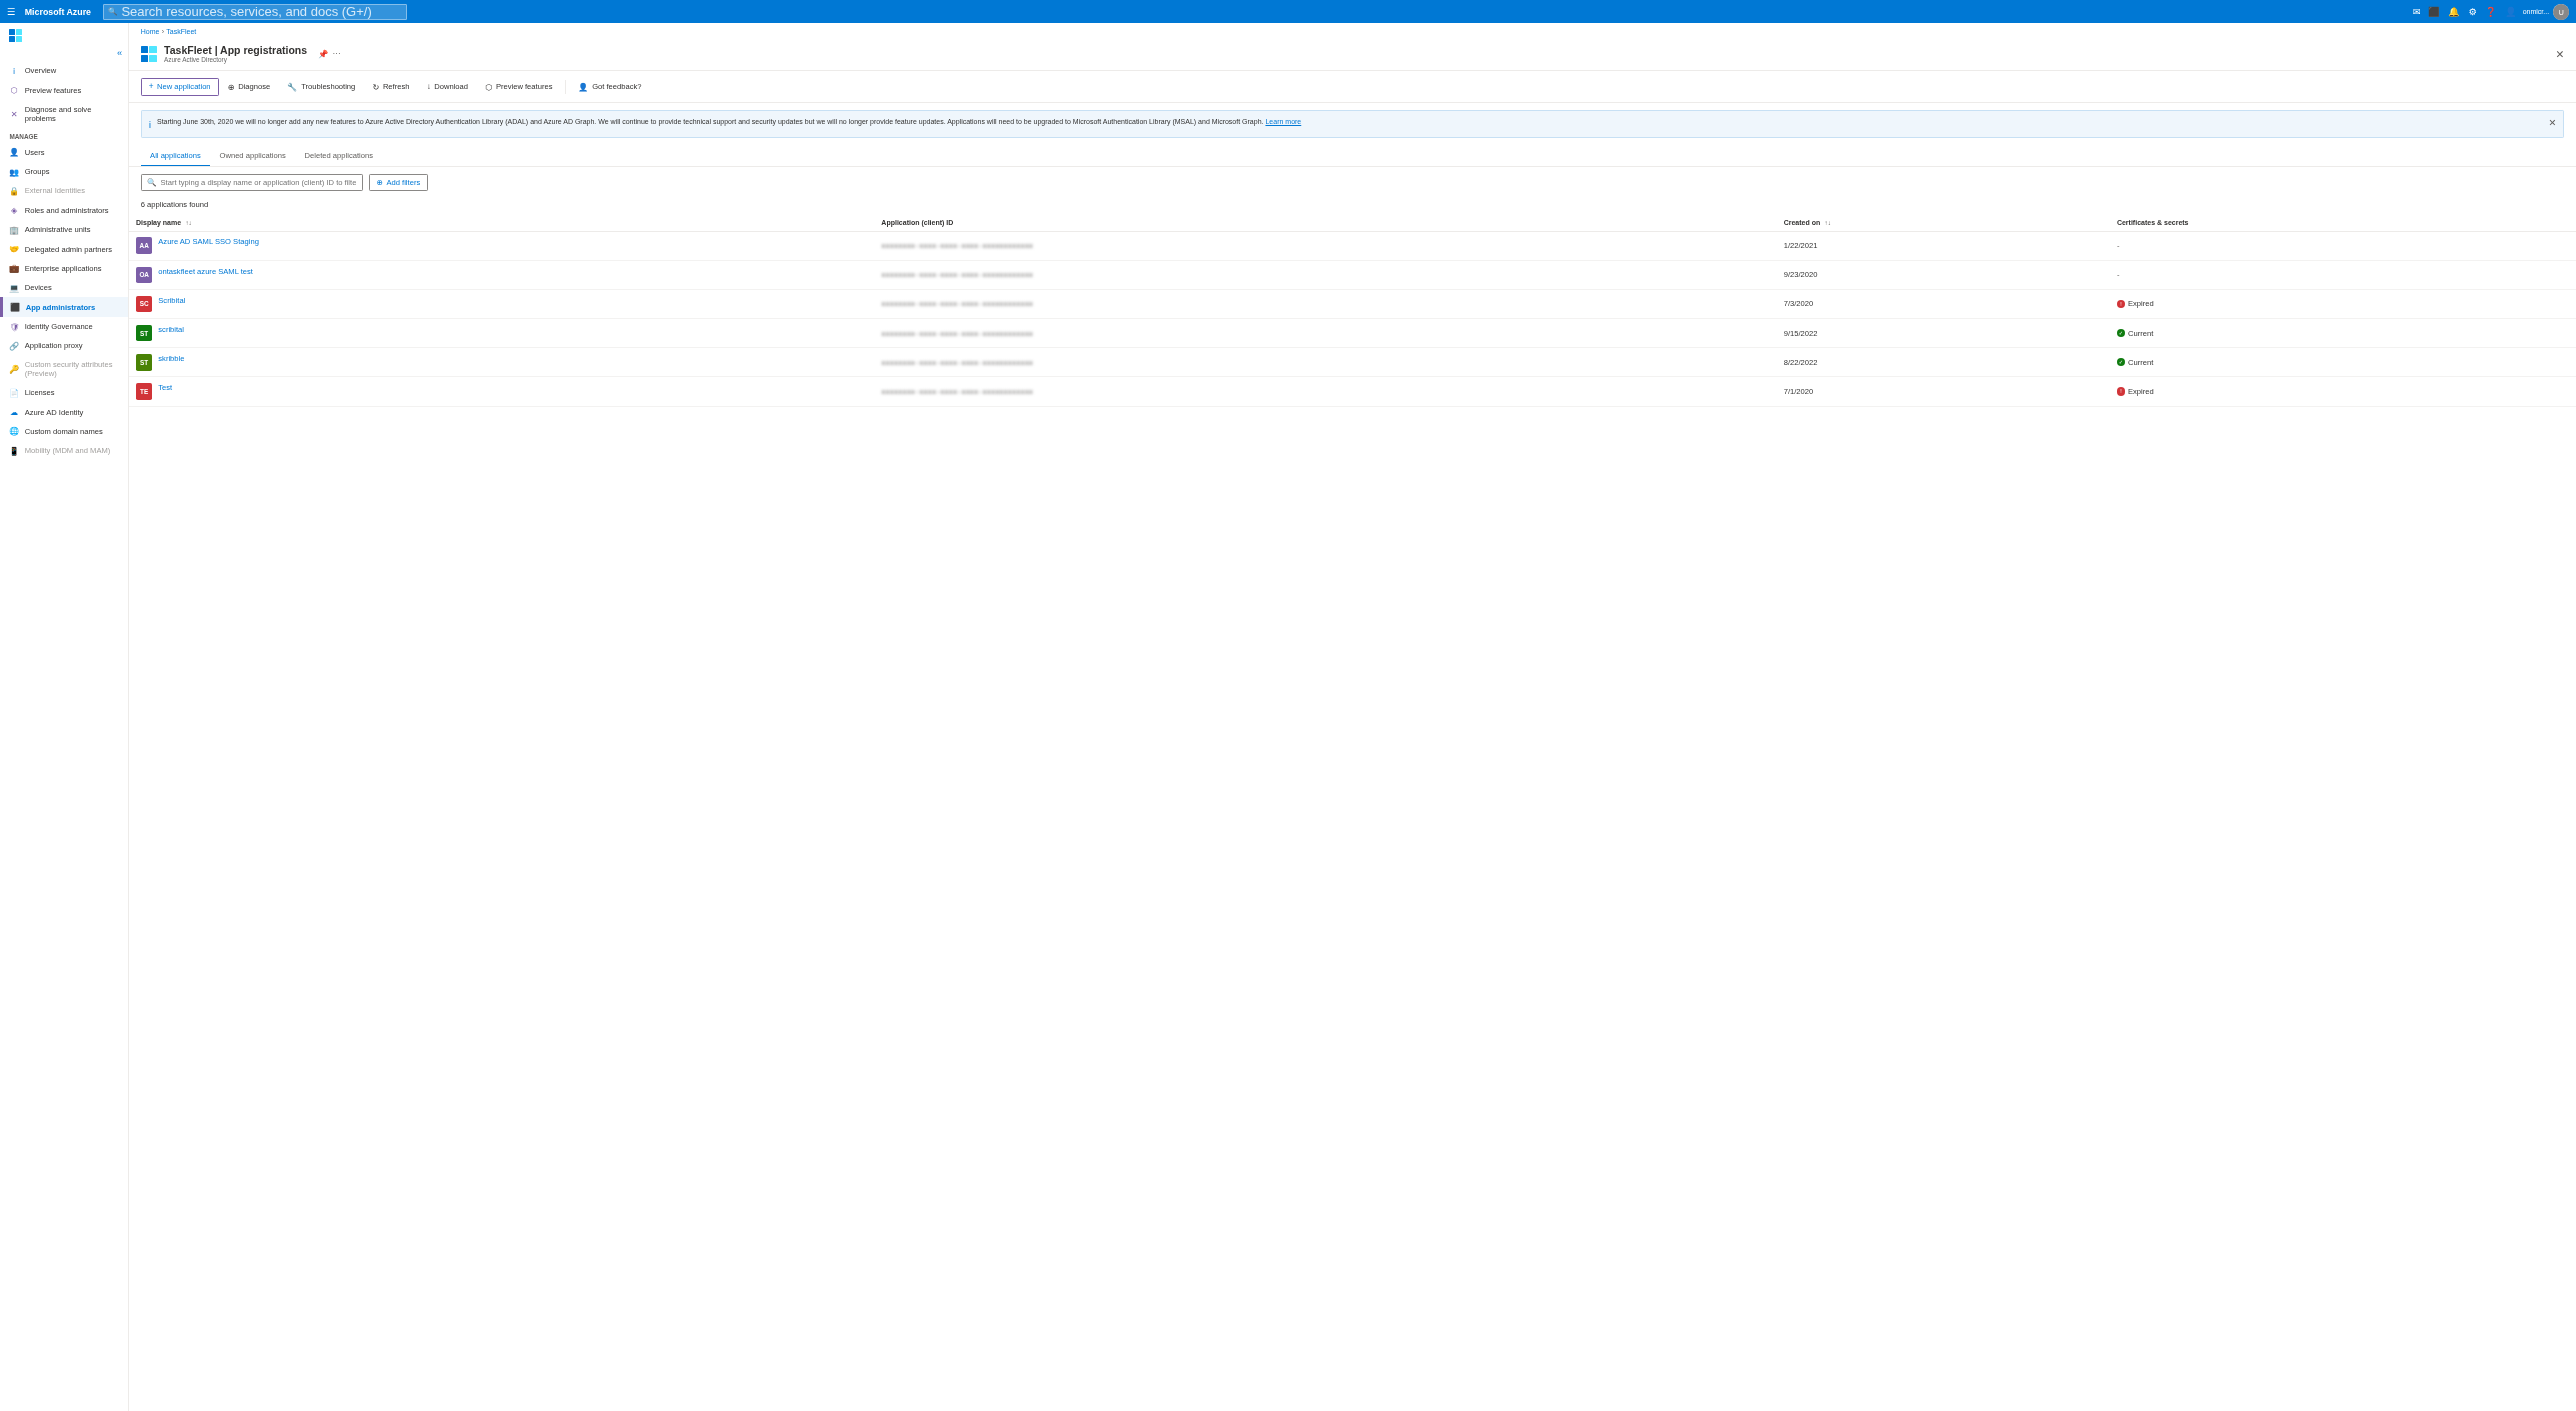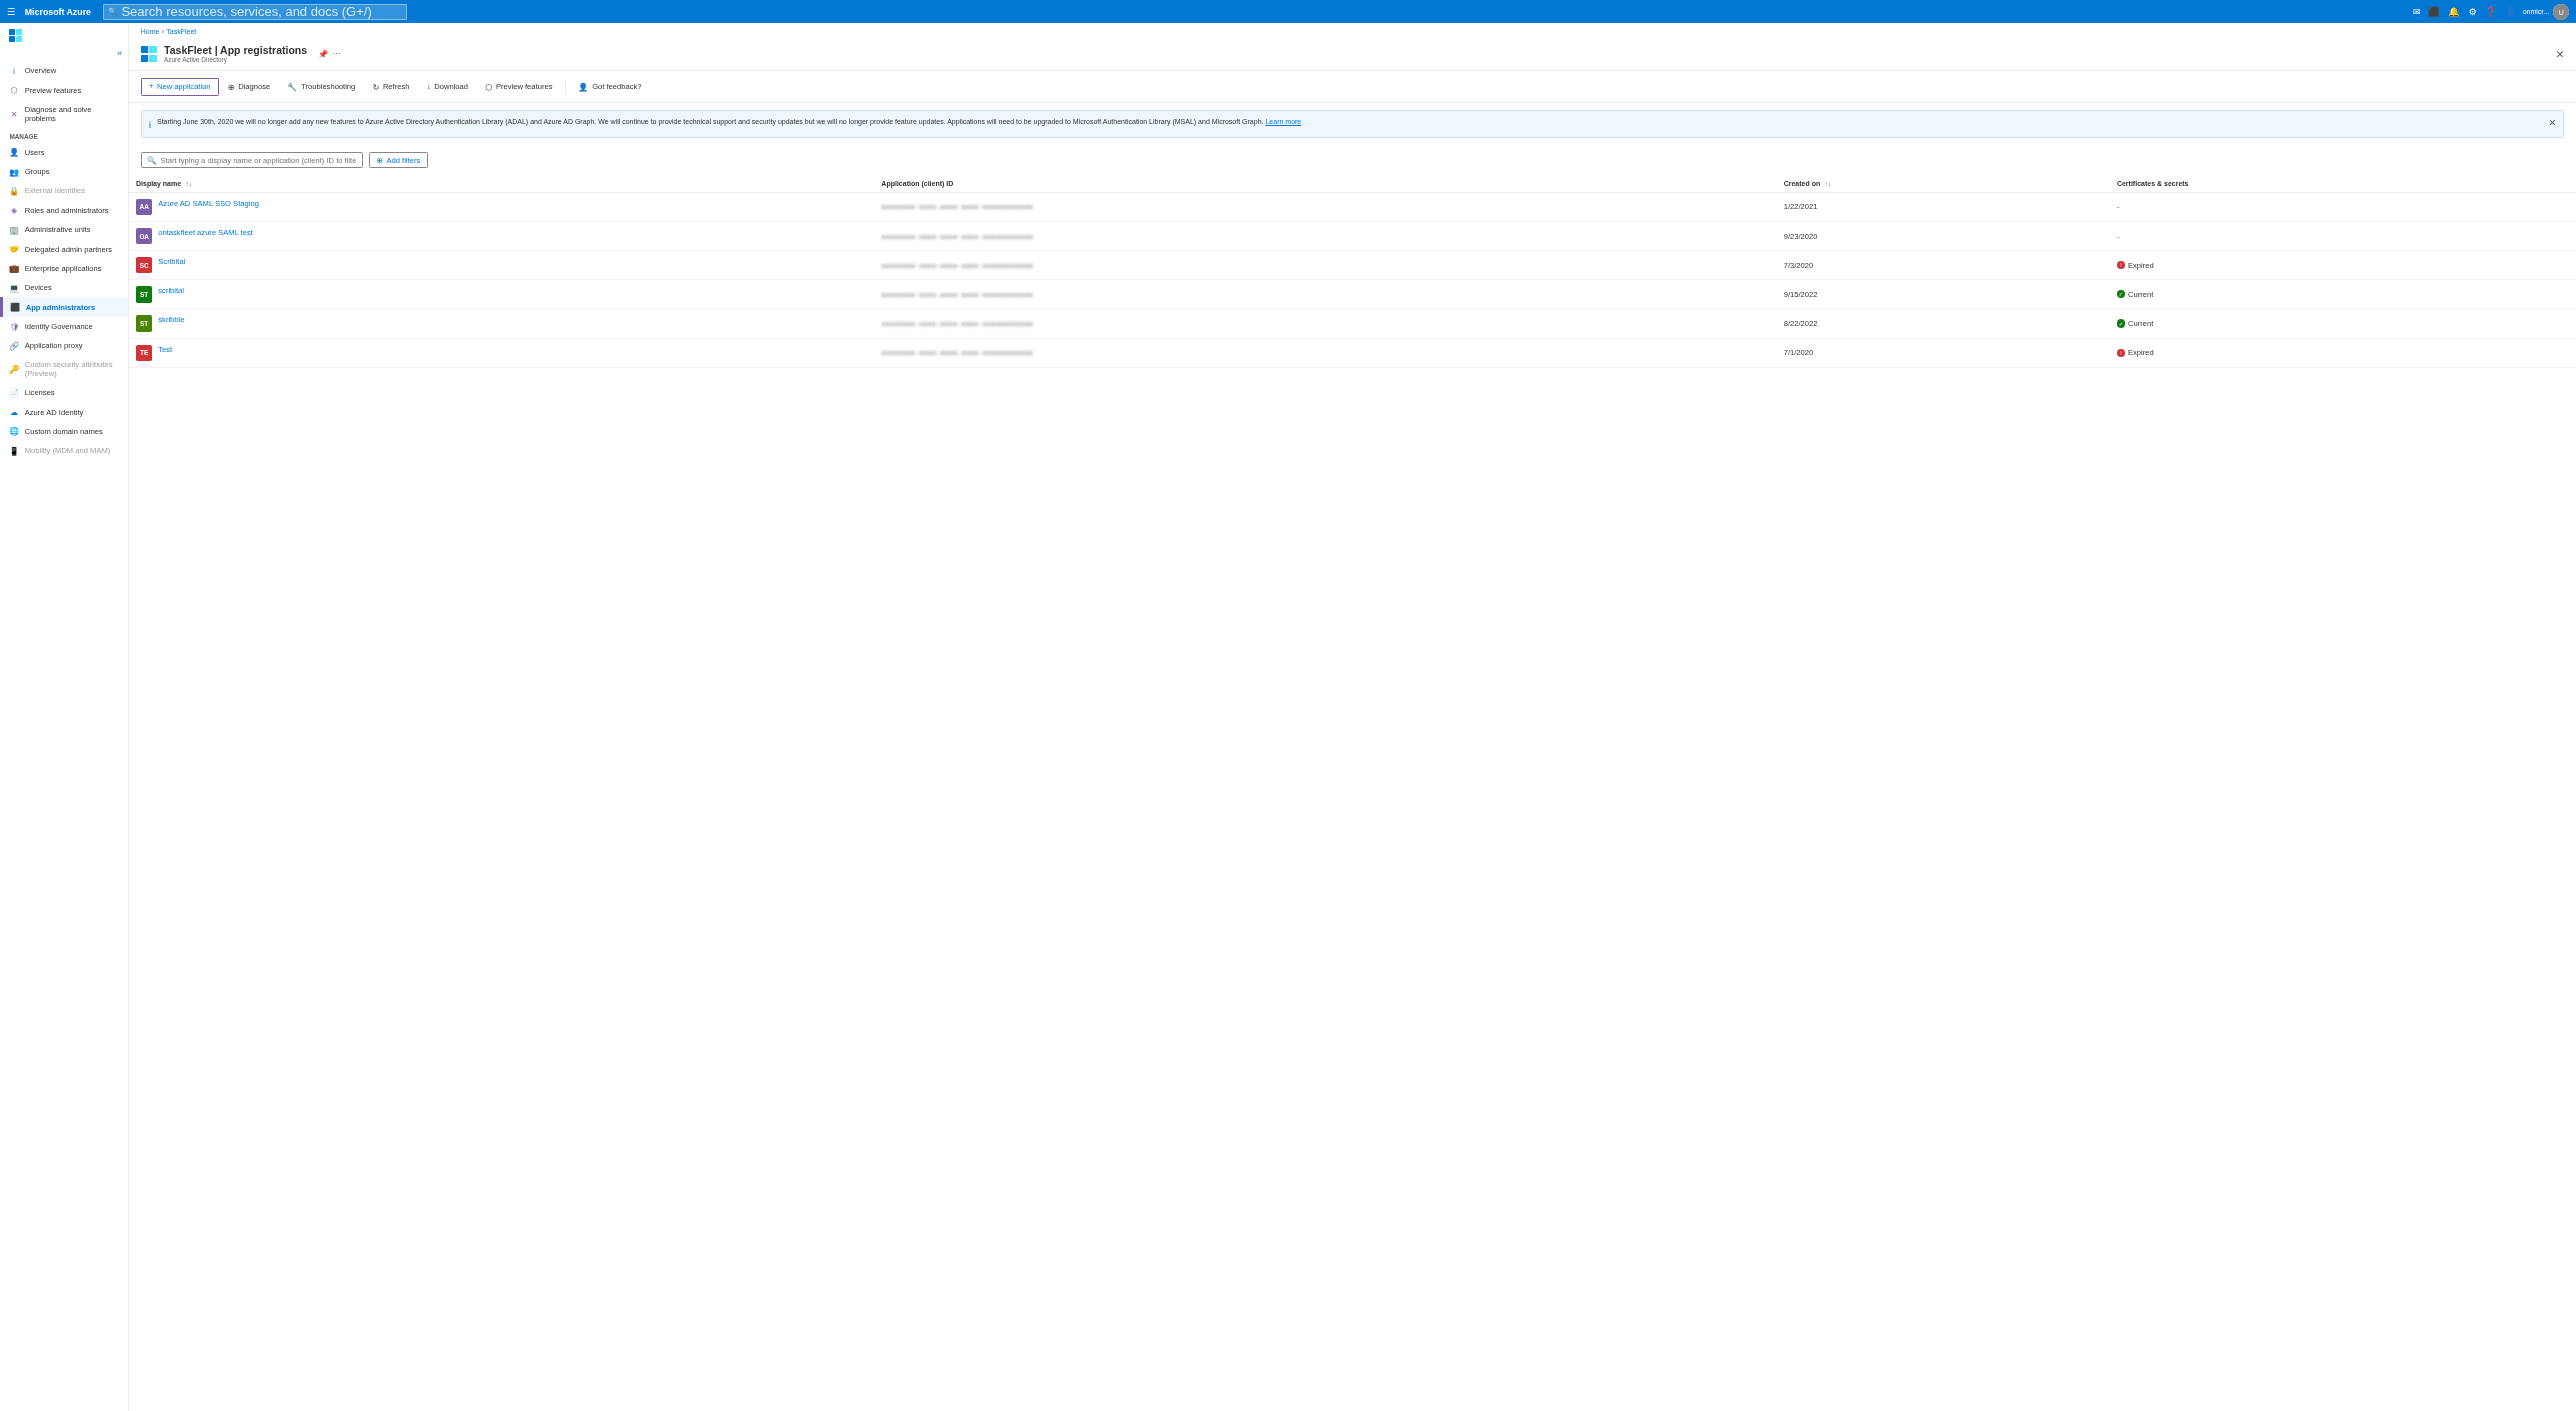--- a/index.html
+++ b/index.html
@@ -317,32 +317,38 @@
 
     <div class="alert-bar">
       <span class="alert-icon">ℹ</span>
       <div class="alert-text">
         <span>Starting June 30th, 2020 we will no longer add any new features to Azure Active Directory Authentication Library (ADAL) and Azure AD Graph. We will continue to provide technical support and security updates but we will no longer provide feature updates. Applications will need to be upgraded to Microsoft Authentication Library (MSAL) and Microsoft Graph.</span>
         <a href="#">Learn more</a>
       </div>
       <span class="alert-close">✕</span>
     </div>
 
+    <div class="tabs">
+      <div class="tab active">All applications</div>
+      <div class="tab">Owned applications</div>
+      <div class="tab">Deleted applications</div>
+    </div>
 
     <div class="filter-row">
       <div class="filter-input">
         <span class="search-ic">🔍</span>
         <input type="text" placeholder="Start typing a display name or application (client) ID to filter these r..." style="">
       </div>
       <button class="add-filter-btn">
         <span>⊕</span>
         <span>Add filters</span>
       </button>
     </div>
 
+    <div class="table-info">6 applications found</div>
 
     <table class="app-table">
       <thead>
         <tr>
           <th>
             <span>Display name</span>
             <span class="sort-icon">↑↓</span>
           </th>
           <th>
             <span>Application (client) ID</span>

